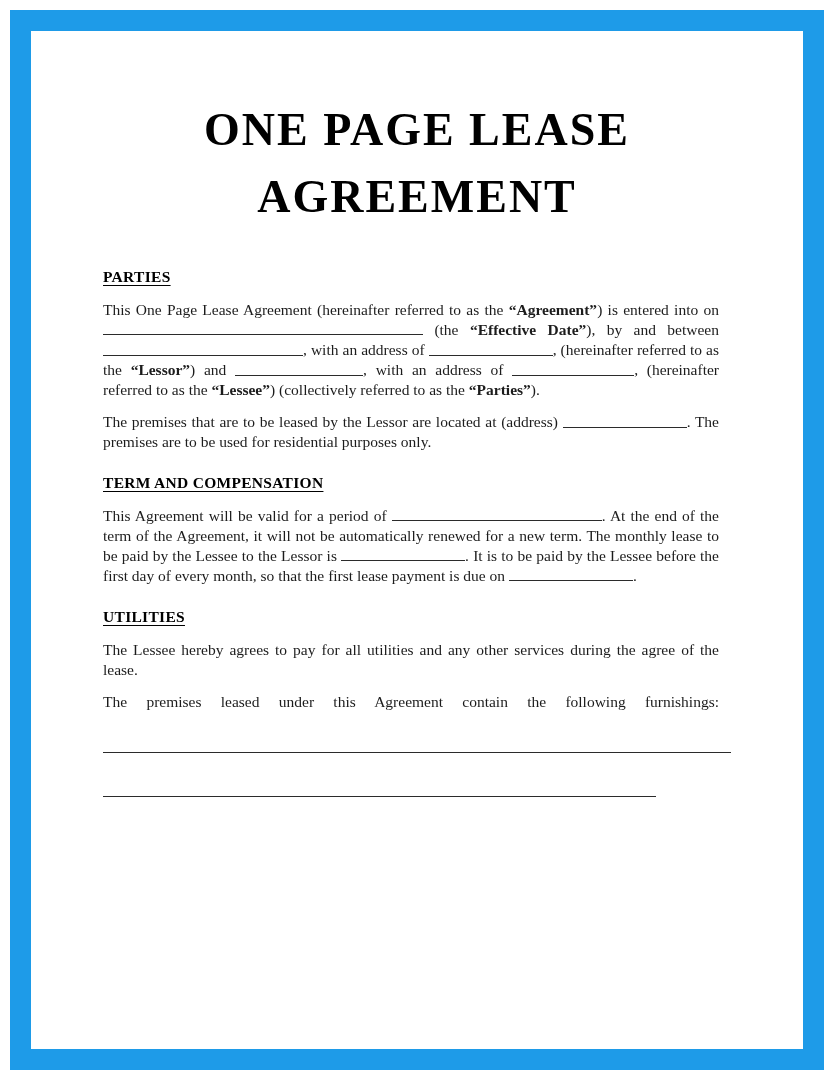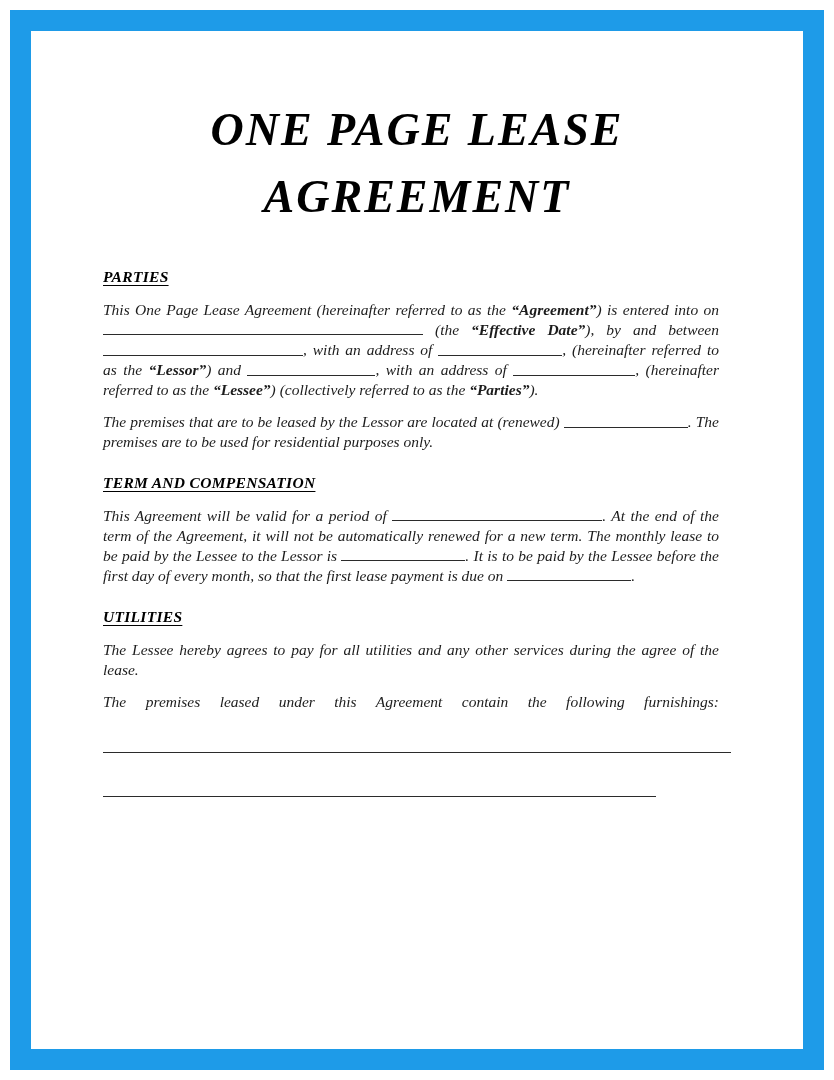--- a/index.html
+++ b/index.html
@@ -9,21 +9,20 @@
   }
   .canvas {
     position: relative;
     width: 834px;
     height: 1080px;
     background: #ffffff;
     box-sizing: border-box;
     padding: 10px;
     font-family: "Liberation Serif", serif;
     color: #1c1c1c;
-    font-style: italic;
   }
   .page {
     width: 100%;
     height: 100%;
     box-sizing: border-box;
     border: 21px solid #1e9be8; 
     background: #ffffff;
     padding: 52px 72px 30px 72px;
     overflow: hidden;
   }
@@ -77,21 +76,21 @@
     <div class="doc-title">
       <div>ONE PAGE LEASE</div>
       <div>AGREEMENT</div>
     </div>
     <div>
         <section>
           <h2 class="sec-heading">PARTIES</h2>
           <p class="para"><span>This One Page Lease Agreement (hereinafter referred to as the </span><span class="bold">“Agreement”</span><span>) is entered into on </span><span class="blank" style="width: 320px;"></span><span> (the </span><span class="bold">“Effective Date”</span><span>), by and between </span><span class="blank" style="width: 200px;"></span><span>, with an address of </span><span class="blank" style="width: 124px;"></span><span>, (hereinafter referred to as the </span><span class="bold">“Lessor”</span><span>) and </span><span class="blank" style="width: 128px;"></span><span>, with an address of </span><span class="blank" style="width: 122px;"></span><span>, (hereinafter referred to as the </span><span class="bold">“Lessee”</span><span>) (collectively referred to as the </span><span class="bold">“Parties”</span><span>).</span></p>
         </section>
         <section>
-          <p class="para"><span>The premises that are to be leased by the Lessor are located at (renewed) </span><span class="blank" style="width: 124px;"></span><span>. The premises are to be used for residential purposes only.</span></p>
+          <p class="para"><span>The premises that are to be leased by the Lessor are located at (address) </span><span class="blank" style="width: 124px;"></span><span>. The premises are to be used for residential purposes only.</span></p>
         </section>
         <section>
           <h2 class="sec-heading">TERM AND COMPENSATION</h2>
           <p class="para"><span>This Agreement will be valid for a period of </span><span class="blank" style="width: 210px;"></span><span>. At the end of the term of the Agreement, it will not be automatically renewed for a new term. The monthly lease to be paid by the Lessee to the Lessor is </span><span class="blank" style="width: 124px;"></span><span>. It is to be paid by the Lessee before the first day of every month, so that the first lease payment is due on </span><span class="blank" style="width: 124px;"></span><span>.</span></p>
         </section>
         <section>
           <h2 class="sec-heading">UTILITIES</h2>
           <p class="para"><span>The Lessee hereby agrees to pay for all utilities and any other services during the agree of the lease.</span></p>
         </section>
         <section>

